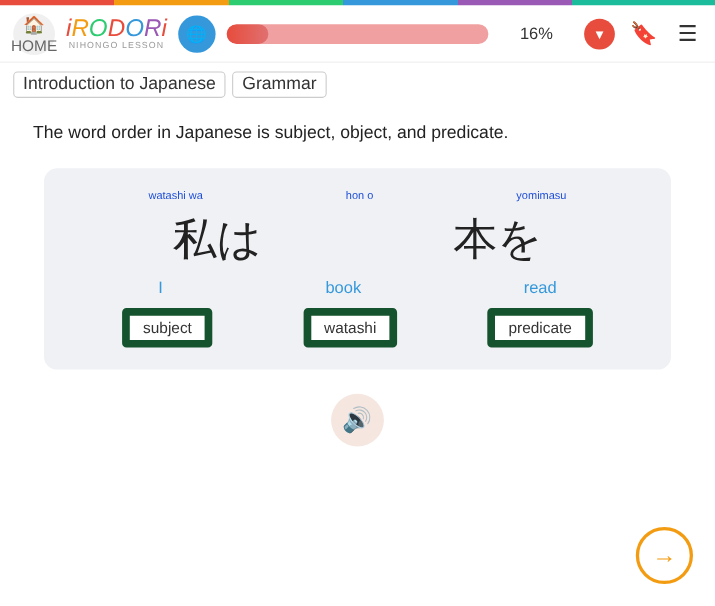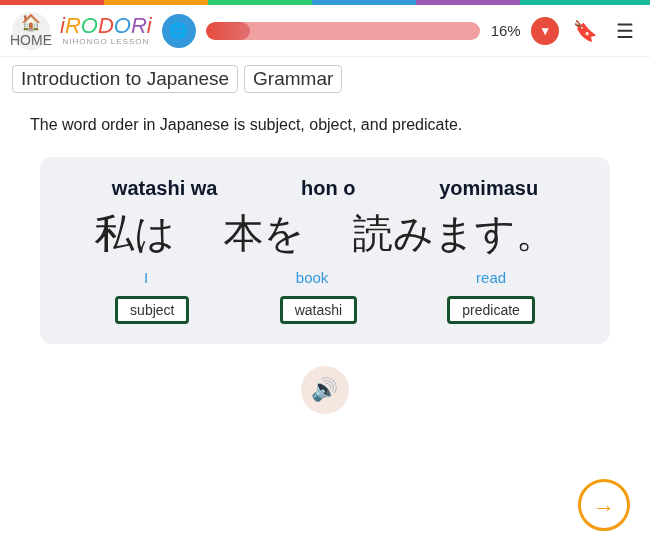--- a/index.html
+++ b/index.html
@@ -53,21 +53,21 @@
       justify-content: center;
       color: white;
       font-size: 14px;
       cursor: pointer;
     }
 
     .progress-container {
       flex: 1;
       display: flex;
       align-items: center;
-      gap: 8px;
+      gap: 26px;
     }
 
     .progress-bar-wrapper {
       flex: 1;
       height: 18px;
       background: #f0a0a0;
       border-radius: 10px;
       overflow: hidden;
     }
 
@@ -110,21 +110,21 @@
       padding: 8px 12px 4px;
       display: flex;
       flex-wrap: wrap;
       gap: 6px;
     }
 
     .breadcrumb-item {
       border: 1px solid #ccc;
       border-radius: 4px;
       padding: 2px 8px;
-      font-size: 19px;
+      font-size: 16px;
       color: #333;
       background: #fff;
     }
 
     
     .main-content {
       padding: 16px 30px;
     }
 
     .description-text {
@@ -142,23 +142,22 @@
       margin: 0 10px;
     }
 
     .romanji-row {
       display: flex;
       justify-content: space-around;
       margin-bottom: 6px;
     }
 
     .romanji {
-      font-size: 20px;
-      color: #0f172a;
-      font-weight: bold;
+      font-size: 10px;
+      color: #1d4ed8;
     }
 
     .japanese-text-row {
       display: flex;
       align-items: baseline;
       justify-content: space-around;
       margin-bottom: 8px;
     }
 
     .japanese-char {
@@ -177,21 +176,21 @@
       font-size: 15px;
       color: #3498db;
     }
 
     .label-row {
       display: flex;
       justify-content: space-around;
     }
 
     .label-badge {
-      border: 3px solid #14532d;
+      border: 7px solid #14532d;
       border-radius: 4px;
       padding: 3px 12px;
       font-size: 14px;
       color: #333;
       background: #fff;
     }
 
     
     .audio-section {
       display: flex;
@@ -295,21 +294,20 @@
 
     <div class="romanji-row">
       <span class="romanji">watashi wa</span>
       <span class="romanji">hon o</span>
       <span class="romanji">yomimasu</span>
     </div>
 
     <div class="japanese-text-row">
       <span class="japanese-char">私は</span>
       <span class="japanese-char">本を</span>
-      <span class="japanese-char">読みます。</span>
     </div>
 
     <div class="translation-row">
       <span class="translation">I</span>
       <span class="translation">book</span>
       <span class="translation">read</span>
     </div>
 
     <div class="label-row">
       <span class="label-badge">subject</span>

